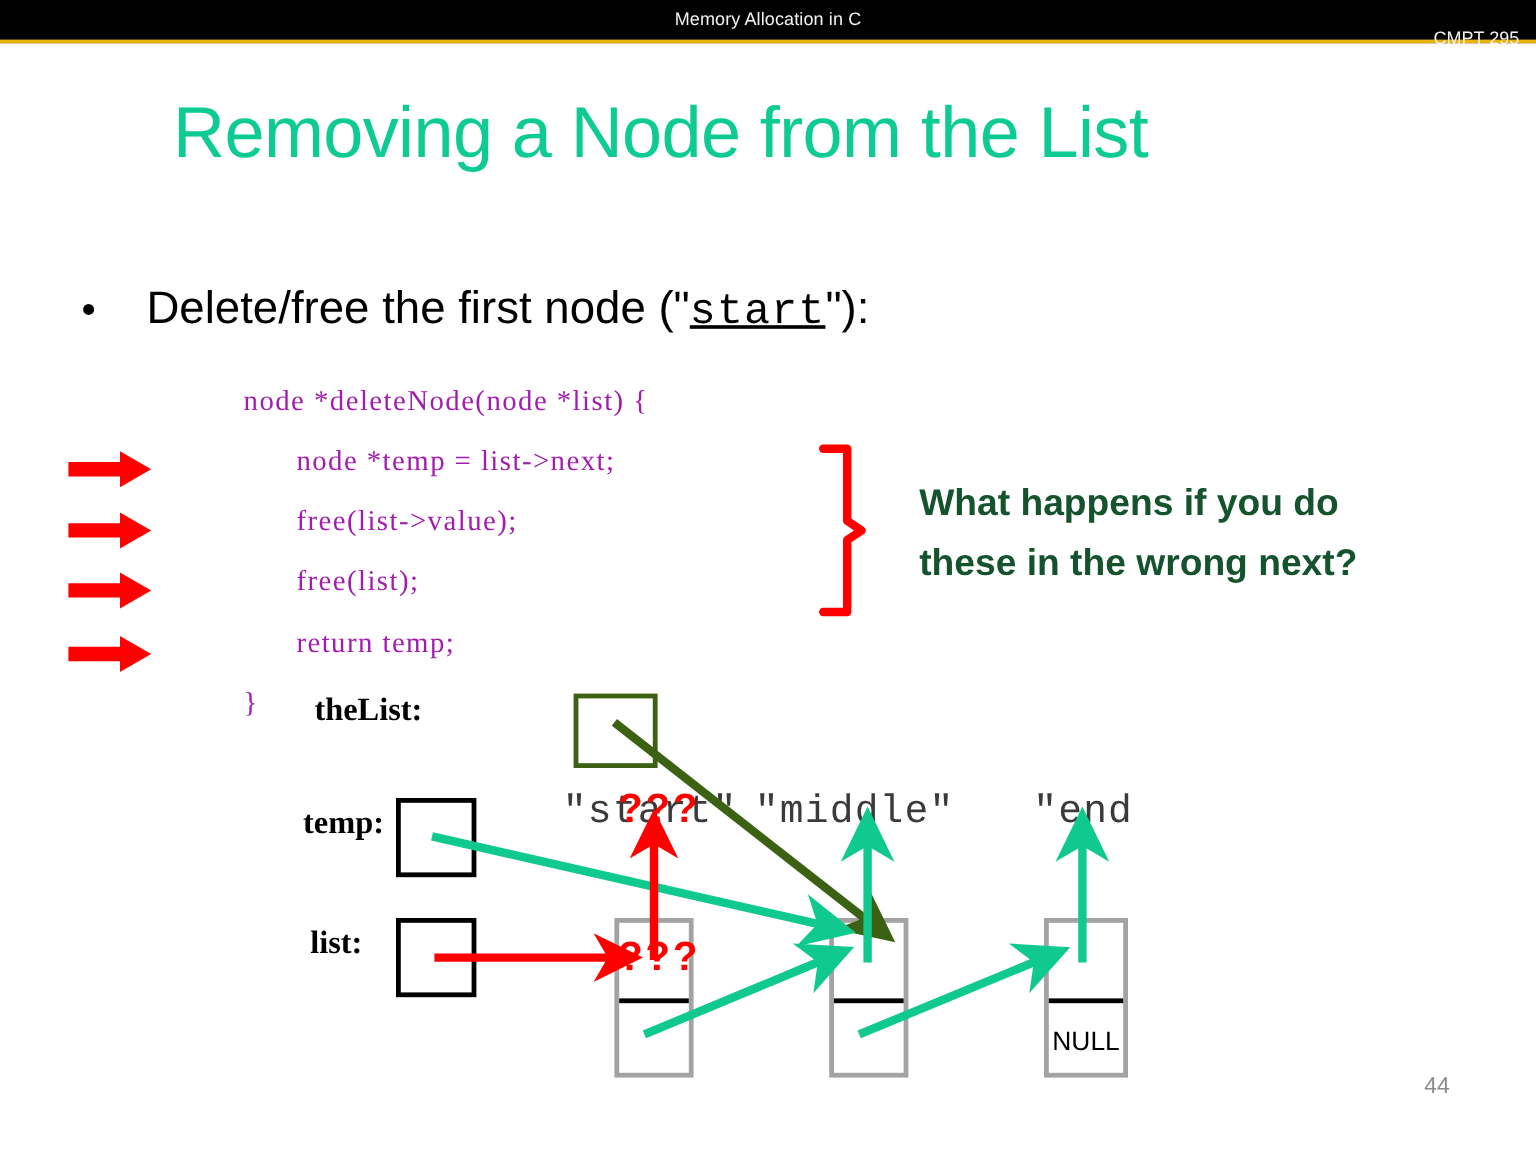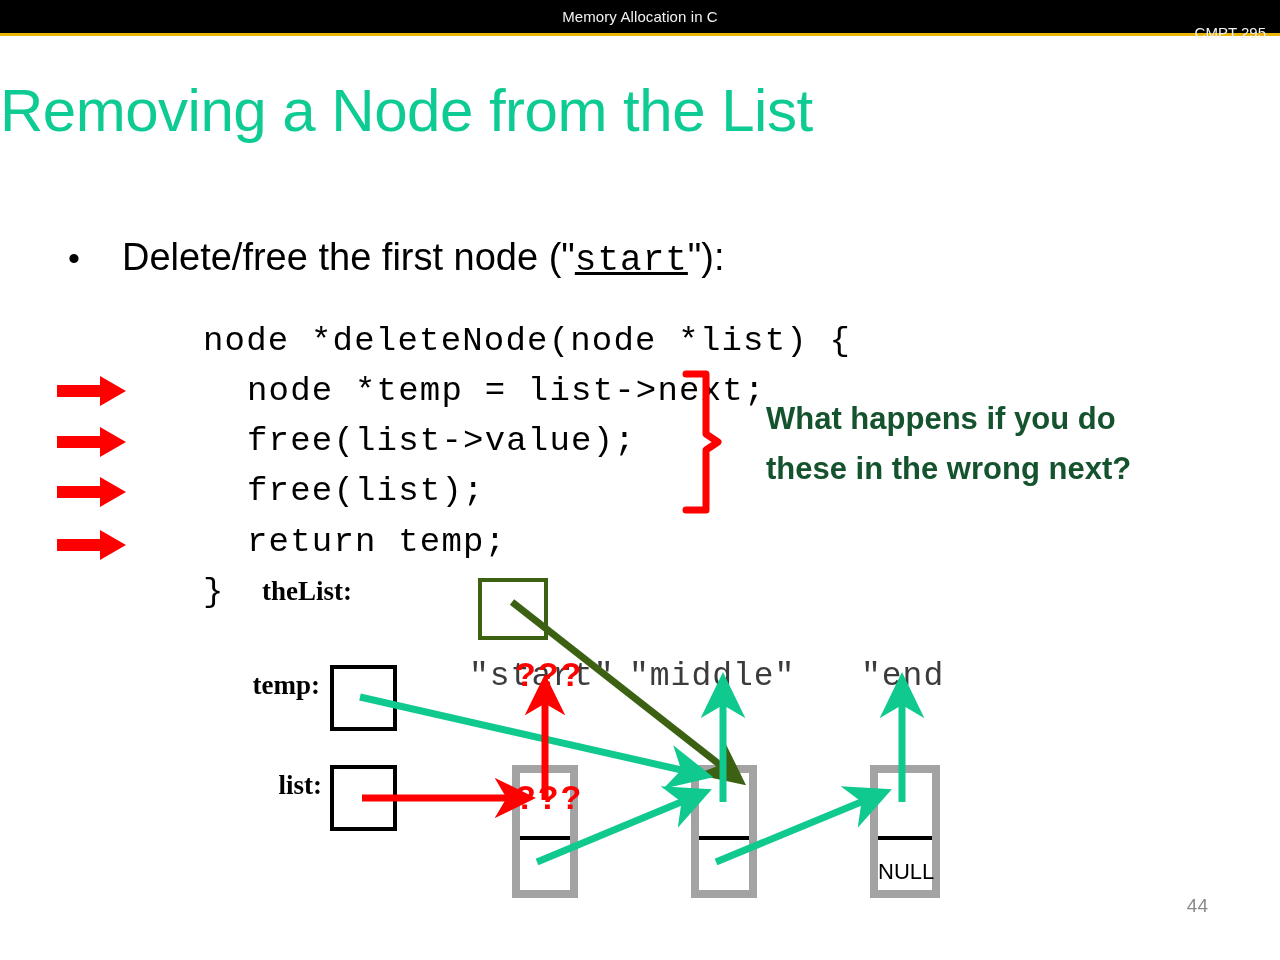--- a/index.html
+++ b/index.html
@@ -48,20 +48,21 @@
     color: #f2f2f2;
     font-size: 15px;
     font-family: "Liberation Sans", sans-serif;
   }
 
   
   #slide-title {
     position: absolute;
     left: 0; top: 76px;
     width: 1101px;
+    text-align: center;
     color: #0ECB94;
     font-size: 60px;
     font-family: "Liberation Sans", sans-serif;
     font-weight: 400;
     letter-spacing: -0.5px;
     white-space: nowrap;
   }
 
   
   #bullet-row {
@@ -82,23 +83,23 @@
   #bullet-row .mono {
     font-family: "Liberation Mono", monospace;
     font-size: 36px;
     letter-spacing: 1px;
     text-decoration: underline;
   }
 
   
   .code-line {
     position: absolute;
-    color: #000000;
-    font-family: Liberation Mono, monospace;
-    font-size: 34px;
+    color: #a21caf;
+    font-family: Liberation Serif, serif;
+    font-size: 24px;
     letter-spacing: 1.2px;
     white-space: pre;
   }
   #code-l0 { left: 203px; top: 322px; }
   #code-l1 { left: 247px; top: 372px; }
   #code-l2 { left: 247px; top: 422px; text-align: right; }
   #code-l3 { left: 247px; top: 472px; }
   #code-l4 { left: 247px; top: 523px; }
   #code-l5 { left: 203px; top: 573px; }
 
@@ -119,21 +120,21 @@
     position: absolute;
     color: #000000;
     font-size: 27px;
     font-weight: bold;
     font-family: Liberation Serif, serif;
     text-align: right;
     white-space: nowrap;
   }
   #label-thelist { left: 240px; top: 576px; width: 112px; }
   #label-temp    { left: 150px; top: 670px; width: 170px; }
-  #label-list    { left: 152px; top: 770px; width: 170px; }
+  #label-list    { left: 132px; top: 770px; width: 170px; }
 
   
   .var-box {
     position: absolute;
     background: transparent;
     box-sizing: border-box;
   }
   #box-thelist {
     left: 478px; top: 578px; width: 70px; height: 62px;
     border: 4px solid #3C6113;
@@ -144,21 +145,21 @@
   }
   #box-list {
     left: 330px; top: 765px; width: 67px; height: 66px;
     border: 4px solid #000000;
   }
 
   
   .node-box {
     position: absolute;
     width: 66px; height: 133px;
-    border: 8px solid #a3a3a3;
+    border: 4px solid #a3a3a3;
     box-sizing: border-box;
     background: transparent;
   }
   .node-box .divider {
     position: absolute;
     left: 0; top: 63px;
     width: 100%;
     height: 4px;
     background: #000000;
   }

